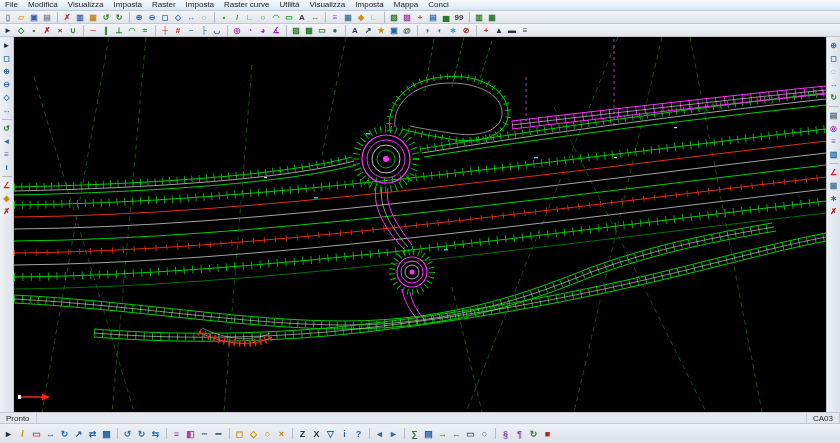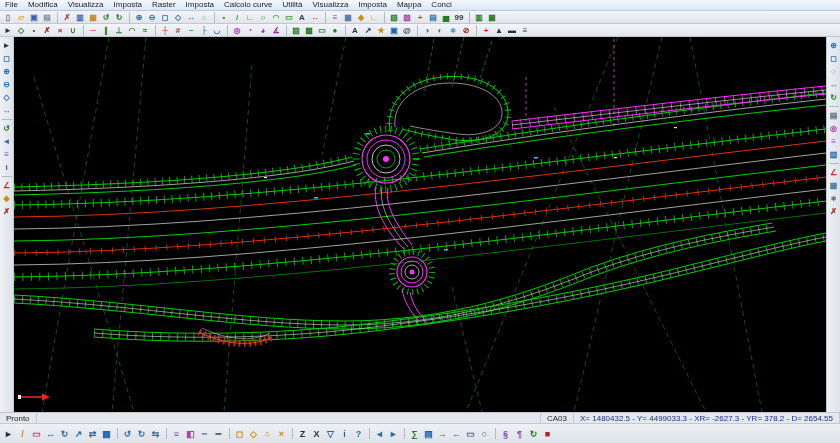--- a/index.html
+++ b/index.html
@@ -52,21 +52,21 @@
 
 <div class="app">
 
   <div class="menubar" id="menubar">
       <span class="menu-item">File</span>
       <span class="menu-item">Modifica</span>
       <span class="menu-item">Visualizza</span>
       <span class="menu-item">Imposta</span>
       <span class="menu-item">Raster</span>
       <span class="menu-item">Imposta</span>
-      <span class="menu-item">Calcolo curve</span>
+      <span class="menu-item">Raster curve</span>
       <span class="menu-item">Utilità</span>
       <span class="menu-item">Visualizza</span>
       <span class="menu-item">Imposta</span>
       <span class="menu-item">Mappa</span>
       <span class="menu-item">Conci</span>
     </div>
 
   <div class="toolbar row1" id="tb1">
       <span class="tbtn" style="color: rgb(107, 123, 141);">▯</span>
       <span class="tbtn" style="color: rgb(217, 164, 48);">▱</span>
@@ -328,21 +328,20 @@
         <polygon points="36,360 28,356.5 28,363.5" fill="#ff2020"></polygon>
         <rect x="4" y="358" width="3" height="4" fill="#ffffff"></rect>
       </g>
     </svg>
   </div>
 
   <div class="statusbar">
     <div class="cell ready">Pronto</div>
     <div class="cell spacer"></div>
     <div class="cell doc">CA03</div>
-    <div class="cell coords">X= 1480432.5 - Y= 4499033.3 - XR= -2627.3 - YR= 378.2 - D= 2654.55</div>
   </div>
 
   <div class="toolbar bottombar" id="tbb">
       <span class="tbtn" style="color: rgb(34, 51, 68);">►</span>
       <span class="tbtn" style="color: rgb(204, 136, 0);">/</span>
       <span class="tbtn" style="color: rgb(204, 68, 102);">▭</span>
       <span class="tbtn" style="color: rgb(34, 102, 170);">↔</span>
       <span class="tbtn" style="color: rgb(34, 102, 170);">↻</span>
       <span class="tbtn" style="color: rgb(34, 102, 170);">↗</span>
       <span class="tbtn" style="color: rgb(34, 102, 170);">⇄</span>

